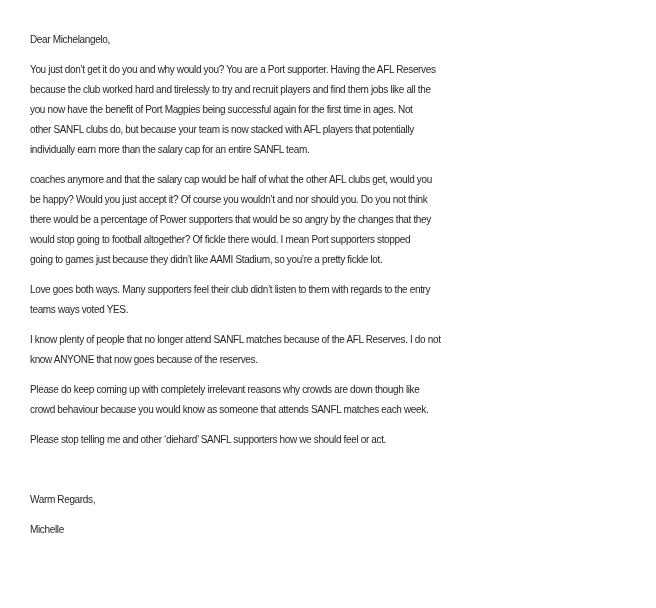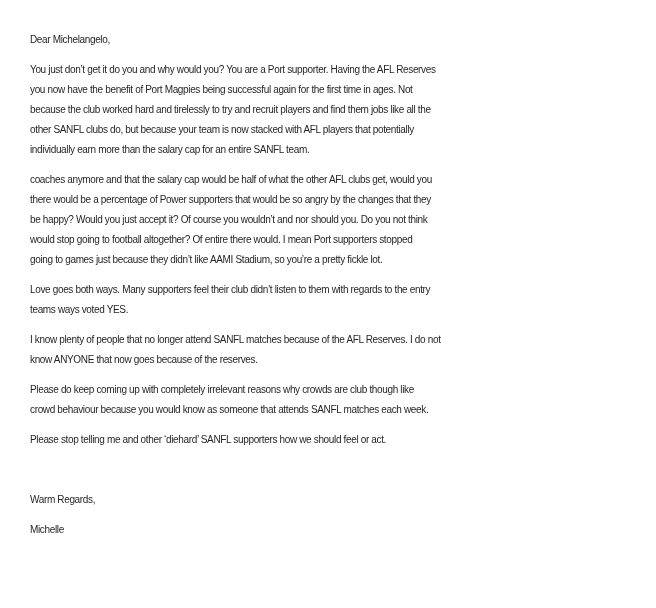--- a/index.html
+++ b/index.html
@@ -37,42 +37,42 @@
   }
 </style>
 </head>
 <body>
 
 <div class="document">
   <p class="para">Dear Michelangelo,</p>
 
   <div class="para">
       <div class="line">You just don’t get it do you and why would you? You are a Port supporter. Having the AFL Reserves</div>
+      <div class="line">because the club worked hard and tirelessly to try and recruit players and find them jobs like all the</div>
       <div class="line">you now have the benefit of Port Magpies being successful again for the first time in ages. Not</div>
-      <div class="line">because the club worked hard and tirelessly to try and recruit players and find them jobs like all the</div>
       <div class="line">other SANFL clubs do, but because your team is now stacked with AFL players that potentially</div>
       <div class="line">individually earn more than the salary cap for an entire SANFL team.</div>
     </div>
   <div class="para">
       <div class="line">coaches anymore and that the salary cap would be half of what the other AFL clubs get, would you</div>
+      <div class="line">be happy? Would you just accept it? Of course you wouldn’t and nor should you. Do you not think</div>
       <div class="line">there would be a percentage of Power supporters that would be so angry by the changes that they</div>
-      <div class="line">be happy? Would you just accept it? Of course you wouldn’t and nor should you. Do you not think</div>
-      <div class="line">would stop going to football altogether? Of entire there would. I mean Port supporters stopped</div>
+      <div class="line">would stop going to football altogether? Of fickle there would. I mean Port supporters stopped</div>
       <div class="line">going to games just because they didn’t like AAMI Stadium, so you’re a pretty fickle lot.</div>
     </div>
   <div class="para">
       <div class="line">Love goes both ways. Many supporters feel their club didn’t listen to them with regards to the entry</div>
       <div class="line">teams ways voted YES.</div>
     </div>
   <div class="para">
       <div class="line">I know plenty of people that no longer attend SANFL matches because of the AFL Reserves. I do not</div>
       <div class="line">know ANYONE that now goes because of the reserves.</div>
     </div>
   <div class="para">
-      <div class="line">Please do keep coming up with completely irrelevant reasons why crowds are club though like</div>
+      <div class="line">Please do keep coming up with completely irrelevant reasons why crowds are down though like</div>
       <div class="line">crowd behaviour because you would know as someone that attends SANFL matches each week.</div>
     </div>
   <div class="para">
       <div class="line">Please stop telling me and other ‘diehard’ SANFL supporters how we should feel or act.</div>
     </div>
 
   <div class="blank-line"></div>
 
   <p class="para">Warm Regards,</p>
   <p class="para">Michelle</p>

